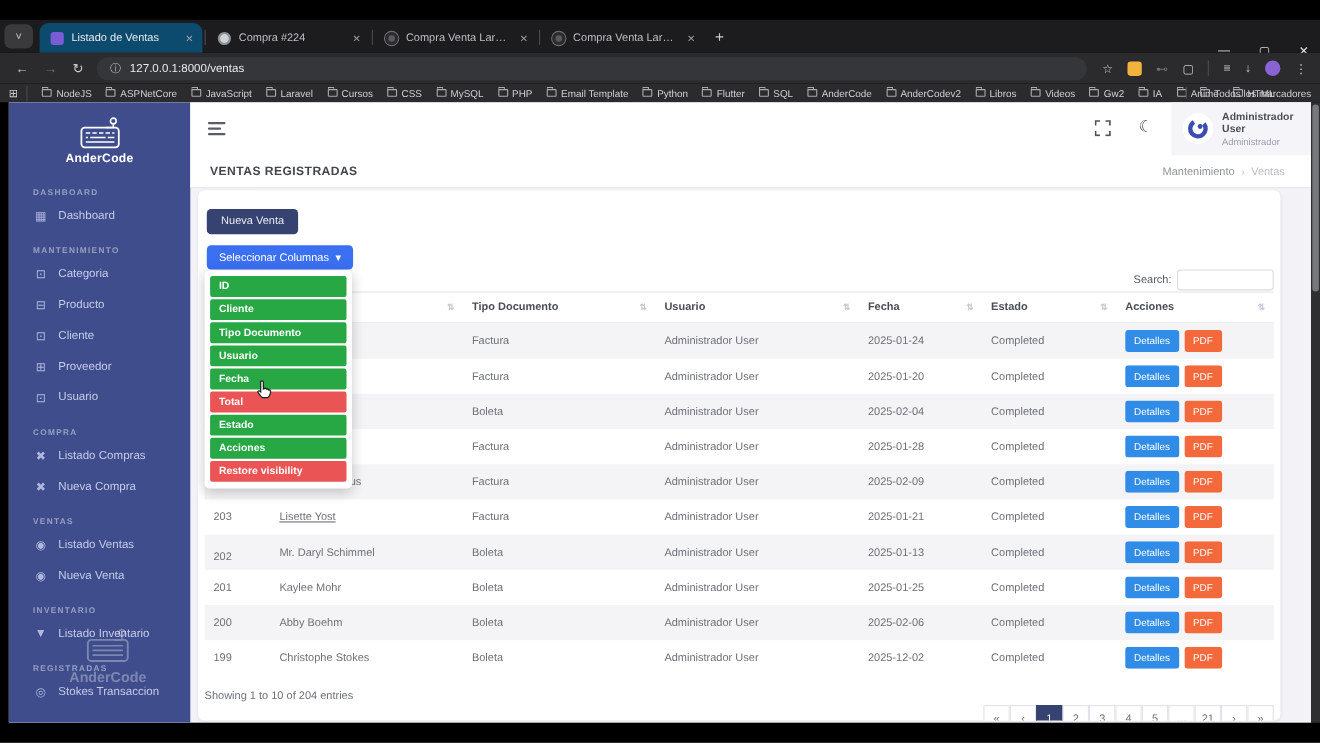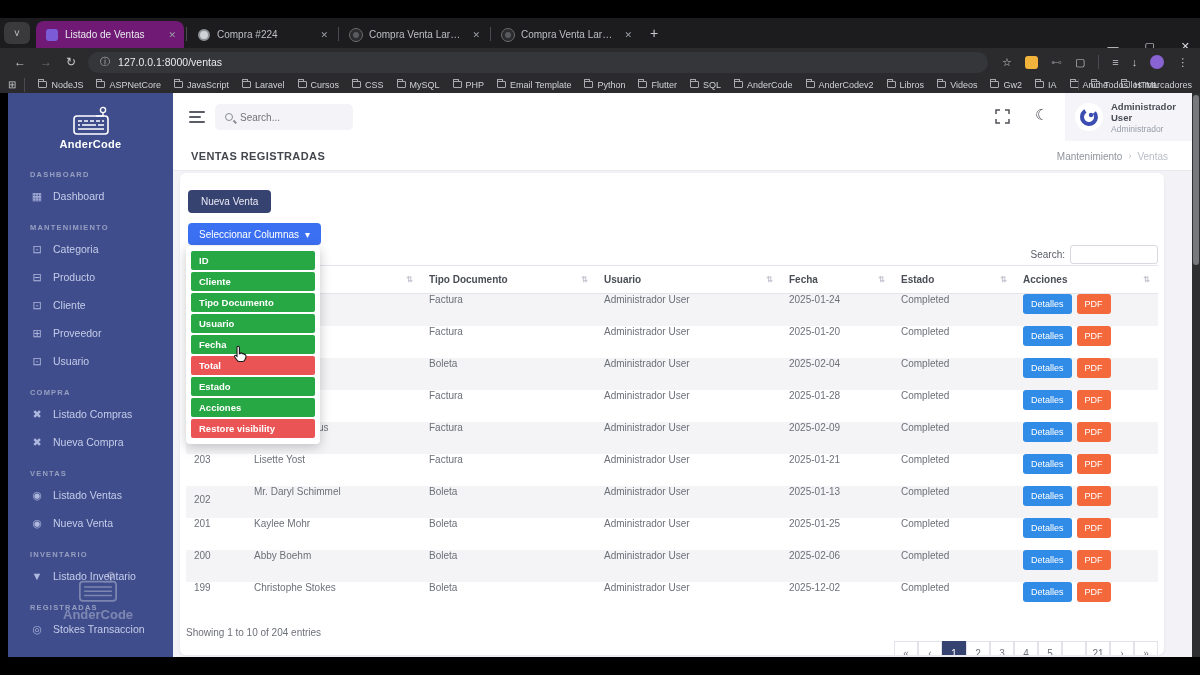--- a/index.html
+++ b/index.html
@@ -4,21 +4,21 @@
 <style>
   * { box-sizing: border-box; margin: 0; padding: 0; }
   html,body { background:#000; }
   body { font-family: "Liberation Sans", sans-serif; }
   #stage { position:relative; width:1200px; height:675px; background:#000; overflow:hidden; }
 
   
   .tabstrip { position:absolute; left:0; top:18px; width:1200px; height:30px; background:#1c1c1e; }
   .tab-search-btn { position:absolute; left:4px; top:4px; width:26px; height:22px; background:#3a3a3d; border-radius:6px; color:#c8cacc; font-size:10px; display:flex; align-items:center; justify-content:center; }
   .tab { position:absolute; top:3px; height:27px; display:flex; align-items:center; gap:7px; padding:0 8px 0 10px; width:148px; color:#bdbfc3; font-size:10px; }
-  .tab.active { background:#701a75; border-radius:8px 8px 0 0; color:#e8eaed;justify-content:center; }
+  .tab.active { background:#0c4a6e; border-radius:8px 8px 0 0; color:#e8eaed;justify-content:center; }
   .tab .title { flex:1; white-space:nowrap; overflow:hidden; text-overflow:ellipsis; }
   .tab .close { color:#9aa0a6; font-size:9px; }
   .tab-divider { position:absolute; top:9px; width:1px; height:14px; background:#4a4b4e; }
   .favicon { width:12px; height:12px; border-radius:3px; flex:none; }
   .fav-purple { background:#7c5cd6; }
   .fav-globe { background:#cfd2d6; border-radius:50%; border:2px solid #8d9094; }
   .fav-dark { background:#5a5b5e; border-radius:50%; border:3px solid #2c2c2e; outline:1px solid #6d6e71; }
   .newtab { position:absolute; top:7px; color:#c8cacc; font-size:14px; }
   .wincontrols { position:absolute; right:10px; top:22px; display:flex; gap:26px; color:#dadce0; font-size:11px; }
   .wincontrols span { display:inline-block; }
@@ -83,21 +83,21 @@
   .btn-navy { position:absolute; left:8px; top:17px; height:23px; padding:0 13px; background:#36426f; color:#e8eaf5; font-size:10px; border:none; border-radius:4px; display:flex; align-items:center; }
   .btn-blue { position:absolute; left:8px; top:50px; height:22px; padding:0 11px; background:#3b70f2; color:#fff; font-size:10px; border:none; border-radius:4px; display:flex; align-items:center; gap:6px; }
 
   .tbl-search { position:absolute; right:6px; top:72px; display:flex; align-items:center; gap:5px; font-size:10px; color:#5a5d66; }
   .tbl-search input { width:88px; height:19px; border:1px solid #d9d9e2; border-radius:3px; outline:none; font-family:inherit; font-size:10px; padding:0 5px; }
 
   .thead { position:absolute; left:6px; top:92px; width:972px; height:29px; border-top:1px solid #e4e4ec; border-bottom:1px solid #e4e4ec; display:flex; align-items:center; }
   .th { display:flex; align-items:center; justify-content:space-between; padding:0 8px; font-size:10px; font-weight:bold; color:#4b4e56; height:100%; }
   .th .sort { color:#c6c6d2; font-size:8px; }
   .tbody { position:absolute; left:6px; top:121px; width:972px; }
-  .tr { display:flex; height:32px; align-items:flex-start; }
+  .tr { display:flex; height:32px; align-items:center; }
   .tr.striped { background:#f4f4f7; }
   .td { padding:0 8px; font-size:10px; color:#6d7079; white-space:nowrap; overflow:hidden; }
   .act-btn { border:none; border-radius:3px; color:#fff; font-size:9px; height:20px; padding:0 8px; }
   .act-details { background:#318ce7; margin-right:5px; }
   .act-pdf { background:#f4693c; }
 
   .tfoot { position:absolute; left:6px; top:454px; font-size:10px; color:#6d7079; }
   .pagination { position:absolute; right:6px; top:468px; display:flex; }
   .page-btn { min-width:24px; height:24px; border:1px solid #e2e2ea; background:#fff; color:#6d7079; font-size:10px; display:flex; align-items:center; justify-content:center; padding:0 4px; }
   .page-btn.active { background:#36426f; border-color:#36426f; color:#fff; }
@@ -342,24 +342,20 @@
     </div>
 
     <div class="main">
 
       <div class="topbar">
         <div class="hamburger">
             <i></i>
             <i></i>
             <i></i>
           </div>
-        <div class="top-search">
-          <span class="lens"></span>
-          <input placeholder="Search..." style="">
-        </div>
         <svg class="fullscreen-ico" width="15" height="15" viewBox="0 0 15 15">
           <path d="M1 5V1h4 M10 1h4v4 M14 10v4h-4 M5 14H1v-4" fill="none" stroke="#4f525a" stroke-width="1.5"></path>
         </svg>
         <span class="moon-ico">☾</span>
         <div class="user-chip">
           <div class="avatar">
             <svg width="22" height="22" viewBox="0 0 22 22">
               <circle cx="11" cy="11" r="7" fill="none" stroke="#3b4db0" stroke-width="4" stroke-dasharray="34 10" transform="rotate(-40 11 11)"></circle>
               <circle cx="13" cy="9" r="2.2" fill="#3b4db0"></circle>
             </svg>
@@ -463,21 +459,21 @@
               <div class="td" style="width: 60px;">204</div>
               <div class="td" style="width: 175px;">Daphnee Brakus</div>
               <div class="td" style="width: 175px;">Factura</div>
               <div class="td" style="width: 185px;">Administrador User</div>
               <div class="td" style="width: 112px;">2025-02-09</div>
               <div class="td" style="width: 122px;">Completed</div>
               <div class="td" style="width: 143px;"><button class="act-btn act-details">Detalles</button><button class="act-btn act-pdf">PDF</button></div>
             </div>
             <div class="tr">
               <div class="td" style="width: 60px;">203</div>
-              <div class="td" style="width: 175px;">Lisette Yost</div>
+              <div class="td" style="width: 175px; text-decoration: underline;">Lisette Yost</div>
               <div class="td" style="width: 175px;">Factura</div>
               <div class="td" style="width: 185px;">Administrador User</div>
               <div class="td" style="width: 112px;">2025-01-21</div>
               <div class="td" style="width: 122px;">Completed</div>
               <div class="td" style="width: 143px;"><button class="act-btn act-details">Detalles</button><button class="act-btn act-pdf">PDF</button></div>
             </div>
             <div class="tr striped">
               <div class="td" style="width: 60px; margin-top: 8px;">202</div>
               <div class="td" style="width: 175px;">Mr. Daryl Schimmel</div>
               <div class="td" style="width: 175px;">Boleta</div>

